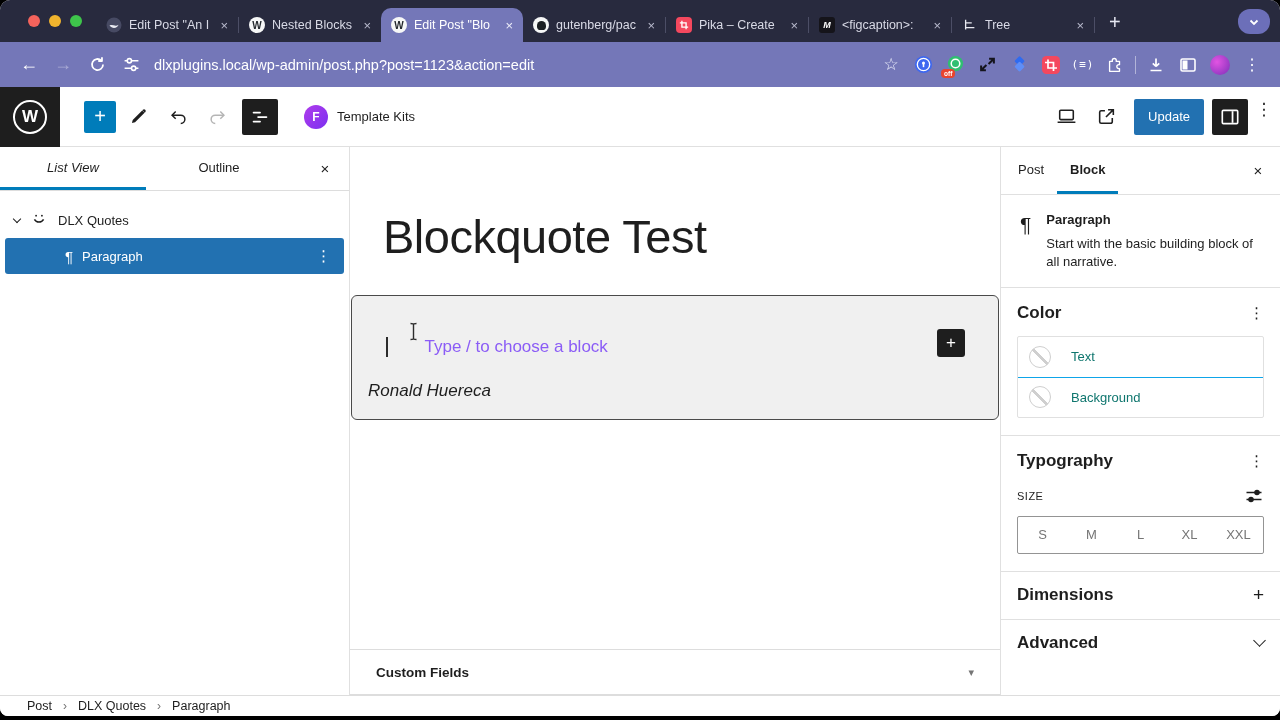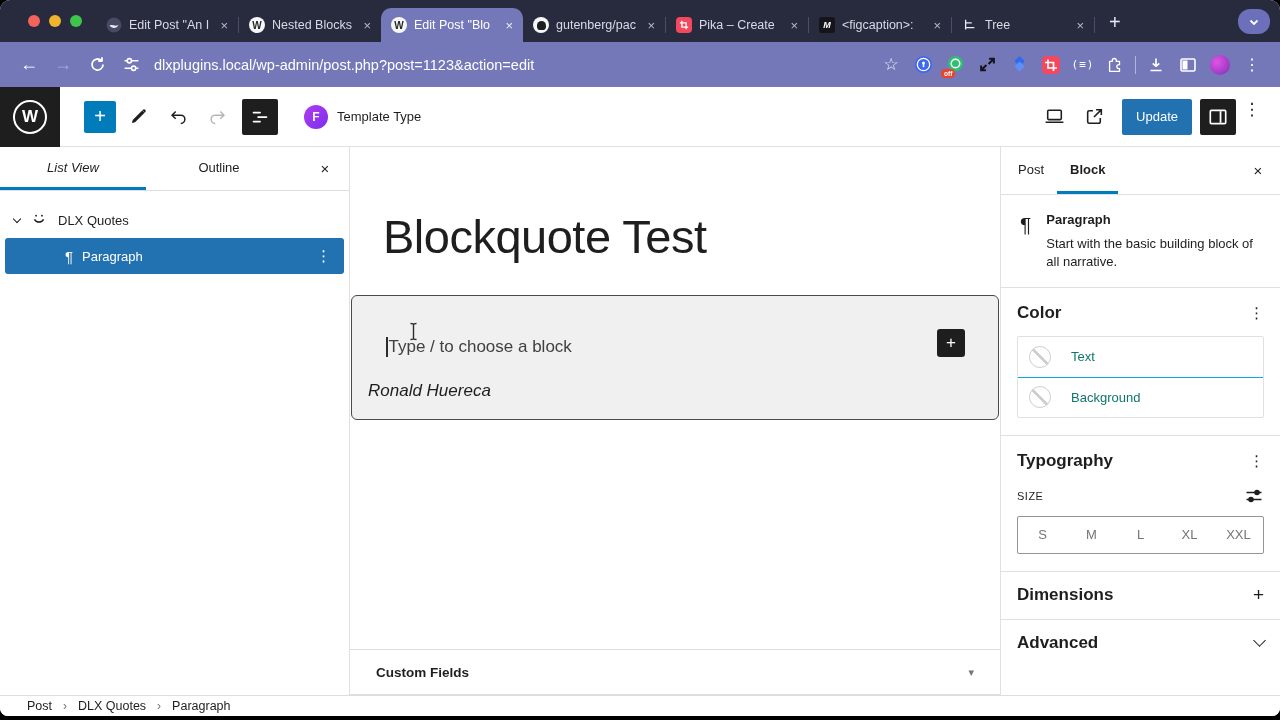--- a/index.html
+++ b/index.html
@@ -57,21 +57,21 @@
   .inserter { width:32px; height:32px; background:#007cba; border-radius:2px; color:#fff; font-size:20px;
               display:flex; align-items:center; justify-content:center; margin-left:24px; }
   .hd-ic { width:36px; height:36px; display:flex; align-items:center; justify-content:center; margin-left:4px; }
   .lv-btn { width:36px; height:36px; background:#1e1e1e; border-radius:2px; display:flex; align-items:center;
             justify-content:center; margin-left:6px; }
   .tk-badge { width:24px; height:24px; border-radius:50%; background:linear-gradient(135deg,#b03cec,#7b2ff0);
               color:#fff; font-size:12px; font-weight:bold; display:flex; align-items:center; justify-content:center;
               margin-left:26px; }
   .tk-badge::before { content:"F"; }
   .tk-label { font-size:13px; color:#1e1e1e; margin-left:9px; }
-  .edhead-right { margin-left:auto; display:flex; padding-right:12px; }
+  .edhead-right { margin-left:auto; display:flex; }
   .update-btn { height:36px; background:#2271b1; color:#fff; font-size:13px; border:none; border-radius:2px;
                 padding:0 14px; margin:0 8px 0 10px; font-family:inherit; }
   .settings-btn { width:36px; height:36px; background:#1e1e1e; border-radius:2px; display:flex;
                   align-items:center; justify-content:center; }
   .hd-kebab { font-size:17px; color:#1e1e1e; width:32px; text-align:center; }
 
   
   .main { flex:1; display:flex; min-height:0; }
 
   
@@ -87,21 +87,21 @@
   .lv-row2 { height:36px; margin-top:3px; background:#2271b1; border-radius:3px; display:flex; align-items:center;
              color:#fff; font-size:13px; padding-left:60px; }
   .lv-row2 .pil { font-size:15px; margin-right:9px; }
   .lv-row2 .row-kebab { margin-left:auto; padding-right:13px; font-size:15px; color:#fff; }
 
   
   .canvas { flex:1; background:#fff; display:flex; flex-direction:column; min-width:0; }
   .post-title { margin:62px 33px 0; font-size:47px; font-weight:400; color:#1e1e1e; letter-spacing:-0.5px; }
   .quote-box { margin:31px 1px 0; height:125px; background:#f0f0f0; border:1px solid #4a4a4a; border-radius:6px;
                position:relative; }
-  .placeholder { position:absolute; left:34px; top:41px; font-size:17px; color:#404040; display:flex; align-items:center; }
+  .placeholder { position:absolute; left:34px; top:41px; font-size:17px; color:#8b5cf6; display:flex; align-items:center;gap:36px; }
   .caret { width:1.5px; height:20px; background:#2c2c2c; margin-right:1px; }
   .qb-plus { position:absolute; right:33px; top:33px; width:28px; height:28px; background:#1e1e1e; border-radius:3px;
              color:#fff; font-size:17px; display:flex; align-items:center; justify-content:center; }
   .citation { position:absolute; left:16px; top:85px; font-size:17px; font-style:italic; color:#1e1e1e; }
   .ibeam { position:absolute; left:56px; top:26px; }
   .canvas-spacer { flex:1; }
   .custom-fields { height:46px; border-top:1px solid #ddd; border-bottom:1px solid #ddd; display:flex;
                    align-items:center; padding:0 26px; flex:none; }
   .cf-label { font-size:13.5px; font-weight:600; color:#1e1e1e; }
   .cf-caret { margin-left:auto; color:#757575; font-size:11px; }
@@ -326,21 +326,21 @@
         </svg>
     </div>
     <div class="lv-btn">
       <svg width="22" height="22" viewBox="0 0 24 24" fill="#fff">
           <rect x="4" y="6.2" width="9" height="1.9" rx=".95"></rect>
           <rect x="9" y="11.1" width="11" height="1.9" rx=".95"></rect>
           <rect x="4" y="16" width="9" height="1.9" rx=".95"></rect>
         </svg>
     </div>
     <div class="tk-badge"></div>
-    <span class="tk-label">Template Type</span>
+    <span class="tk-label">Template Kits</span>
 
     <div class="edhead-right">
       <div class="hd-ic">
         <svg width="23" height="23" viewBox="0 0 22 22" fill="none" stroke="#1e1e1e" stroke-width="1.5">
             <rect x="4.5" y="5" width="13" height="9" rx="1"></rect>
             <path d="M2.5 16.5h17"></path>
           </svg>
       </div>
       <div class="hd-ic">
         <svg width="21" height="21" viewBox="0 0 20 20" fill="none" stroke="#1e1e1e" stroke-width="1.5">

